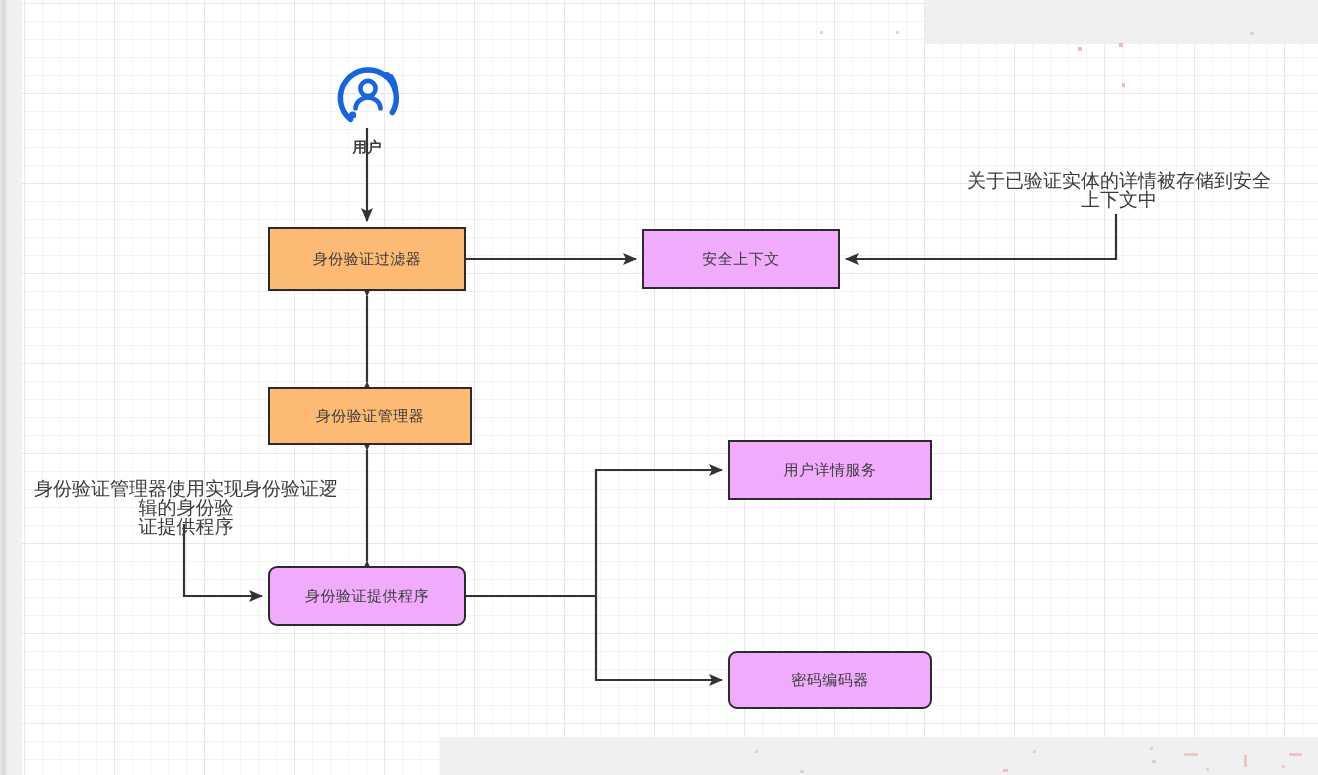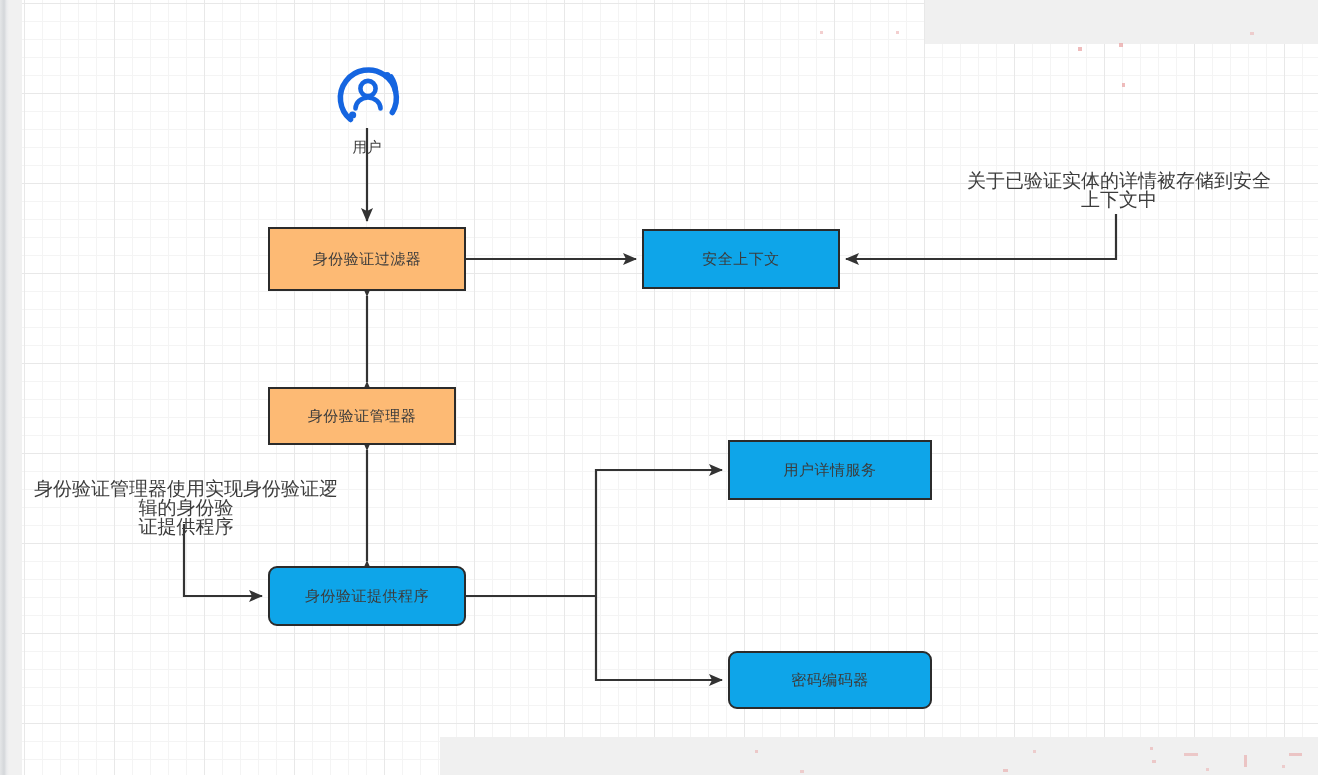--- a/index.html
+++ b/index.html
@@ -80,21 +80,21 @@
     border: 2.5px solid #2b2b2b;
     display: flex;
     align-items: center;
     justify-content: center;
     color: #3c3c3c;
     font-size: 15px;
     letter-spacing: .5px;
     white-space: nowrap;
   }
   .node.fill-white { background: #fdba74; }
-  .node.fill-gray  { background: #0ea5e9; }
+  .node.fill-gray  { background: #f0abfc; }
   .node.rounded    { border-radius: 9px; }
 
   
   .annotation {
     position: absolute;
     color: #3c3c3c;
     font-size: 19px;
     line-height: 19px;
     text-align: center;
     white-space: pre-line;
@@ -182,27 +182,27 @@
 
     <path d="M 20.5 62.5 A 28 28 0 1 1 62.3 55.5" stroke="#1565E0" stroke-width="5.5" fill="none" stroke-linecap="round"></path>
     <path d="M 61.0 20.0 A 28 28 0 0 1 65.5 34.0" stroke="#1565E0" stroke-width="5.5" fill="none" stroke-linecap="round"></path>
     <circle cx="22.6" cy="58.0" r="3.6" fill="#1565E0"></circle>
     <circle cx="57.0" cy="18.6" r="3.6" fill="#1565E0"></circle>
 
     <circle cx="38" cy="31.5" r="7.6" stroke="#1565E0" stroke-width="4.6" fill="none"></circle>
     <path d="M 25.5 51.5 a 12.5 11 0 0 1 25 0" stroke="#1565E0" stroke-width="4.6" fill="none" stroke-linecap="round"></path>
   </svg>
 
-  <div class="user-label" style="left:317px;top:138px;width:100px;">用户</div>
+  <div class="user-label" style="left:317px;top:138px;width:100px;font-weight:bold;">用户</div>
 
   <div class="node fill-white" style="left:268px;top:227px;width:198px;height:64px;">身份验证过滤器</div>
 
   <div class="node fill-gray" style="left:642px;top:229px;width:198px;height:60px;">安全上下文</div>
 
-  <div class="node fill-white" style="left:268px;top:387px;width:188px;height:58px;">身份验证管理器</div>
+  <div class="node fill-white" style="left:268px;top:387px;width:204px;height:58px;">身份验证管理器</div>
 
   <div class="node fill-gray" style="left:728px;top:440px;width:204px;height:60px;">用户详情服务</div>
 
   <div class="node fill-gray rounded" style="left:268px;top:566px;width:198px;height:60px;">身份验证提供程序</div>
 
   <div class="node fill-gray rounded" style="left:728px;top:651px;width:204px;height:58px;">密码编码器</div>
 
   <div class="annotation" style="left:959px;top:171px;width:320px;">关于已验证实体的详情被存储到安全上下文中</div>
 
   <div class="annotation" style="left:25px;top:479px;width:322px;">身份验证管理器使用实现身份验证逻辑的身份验

